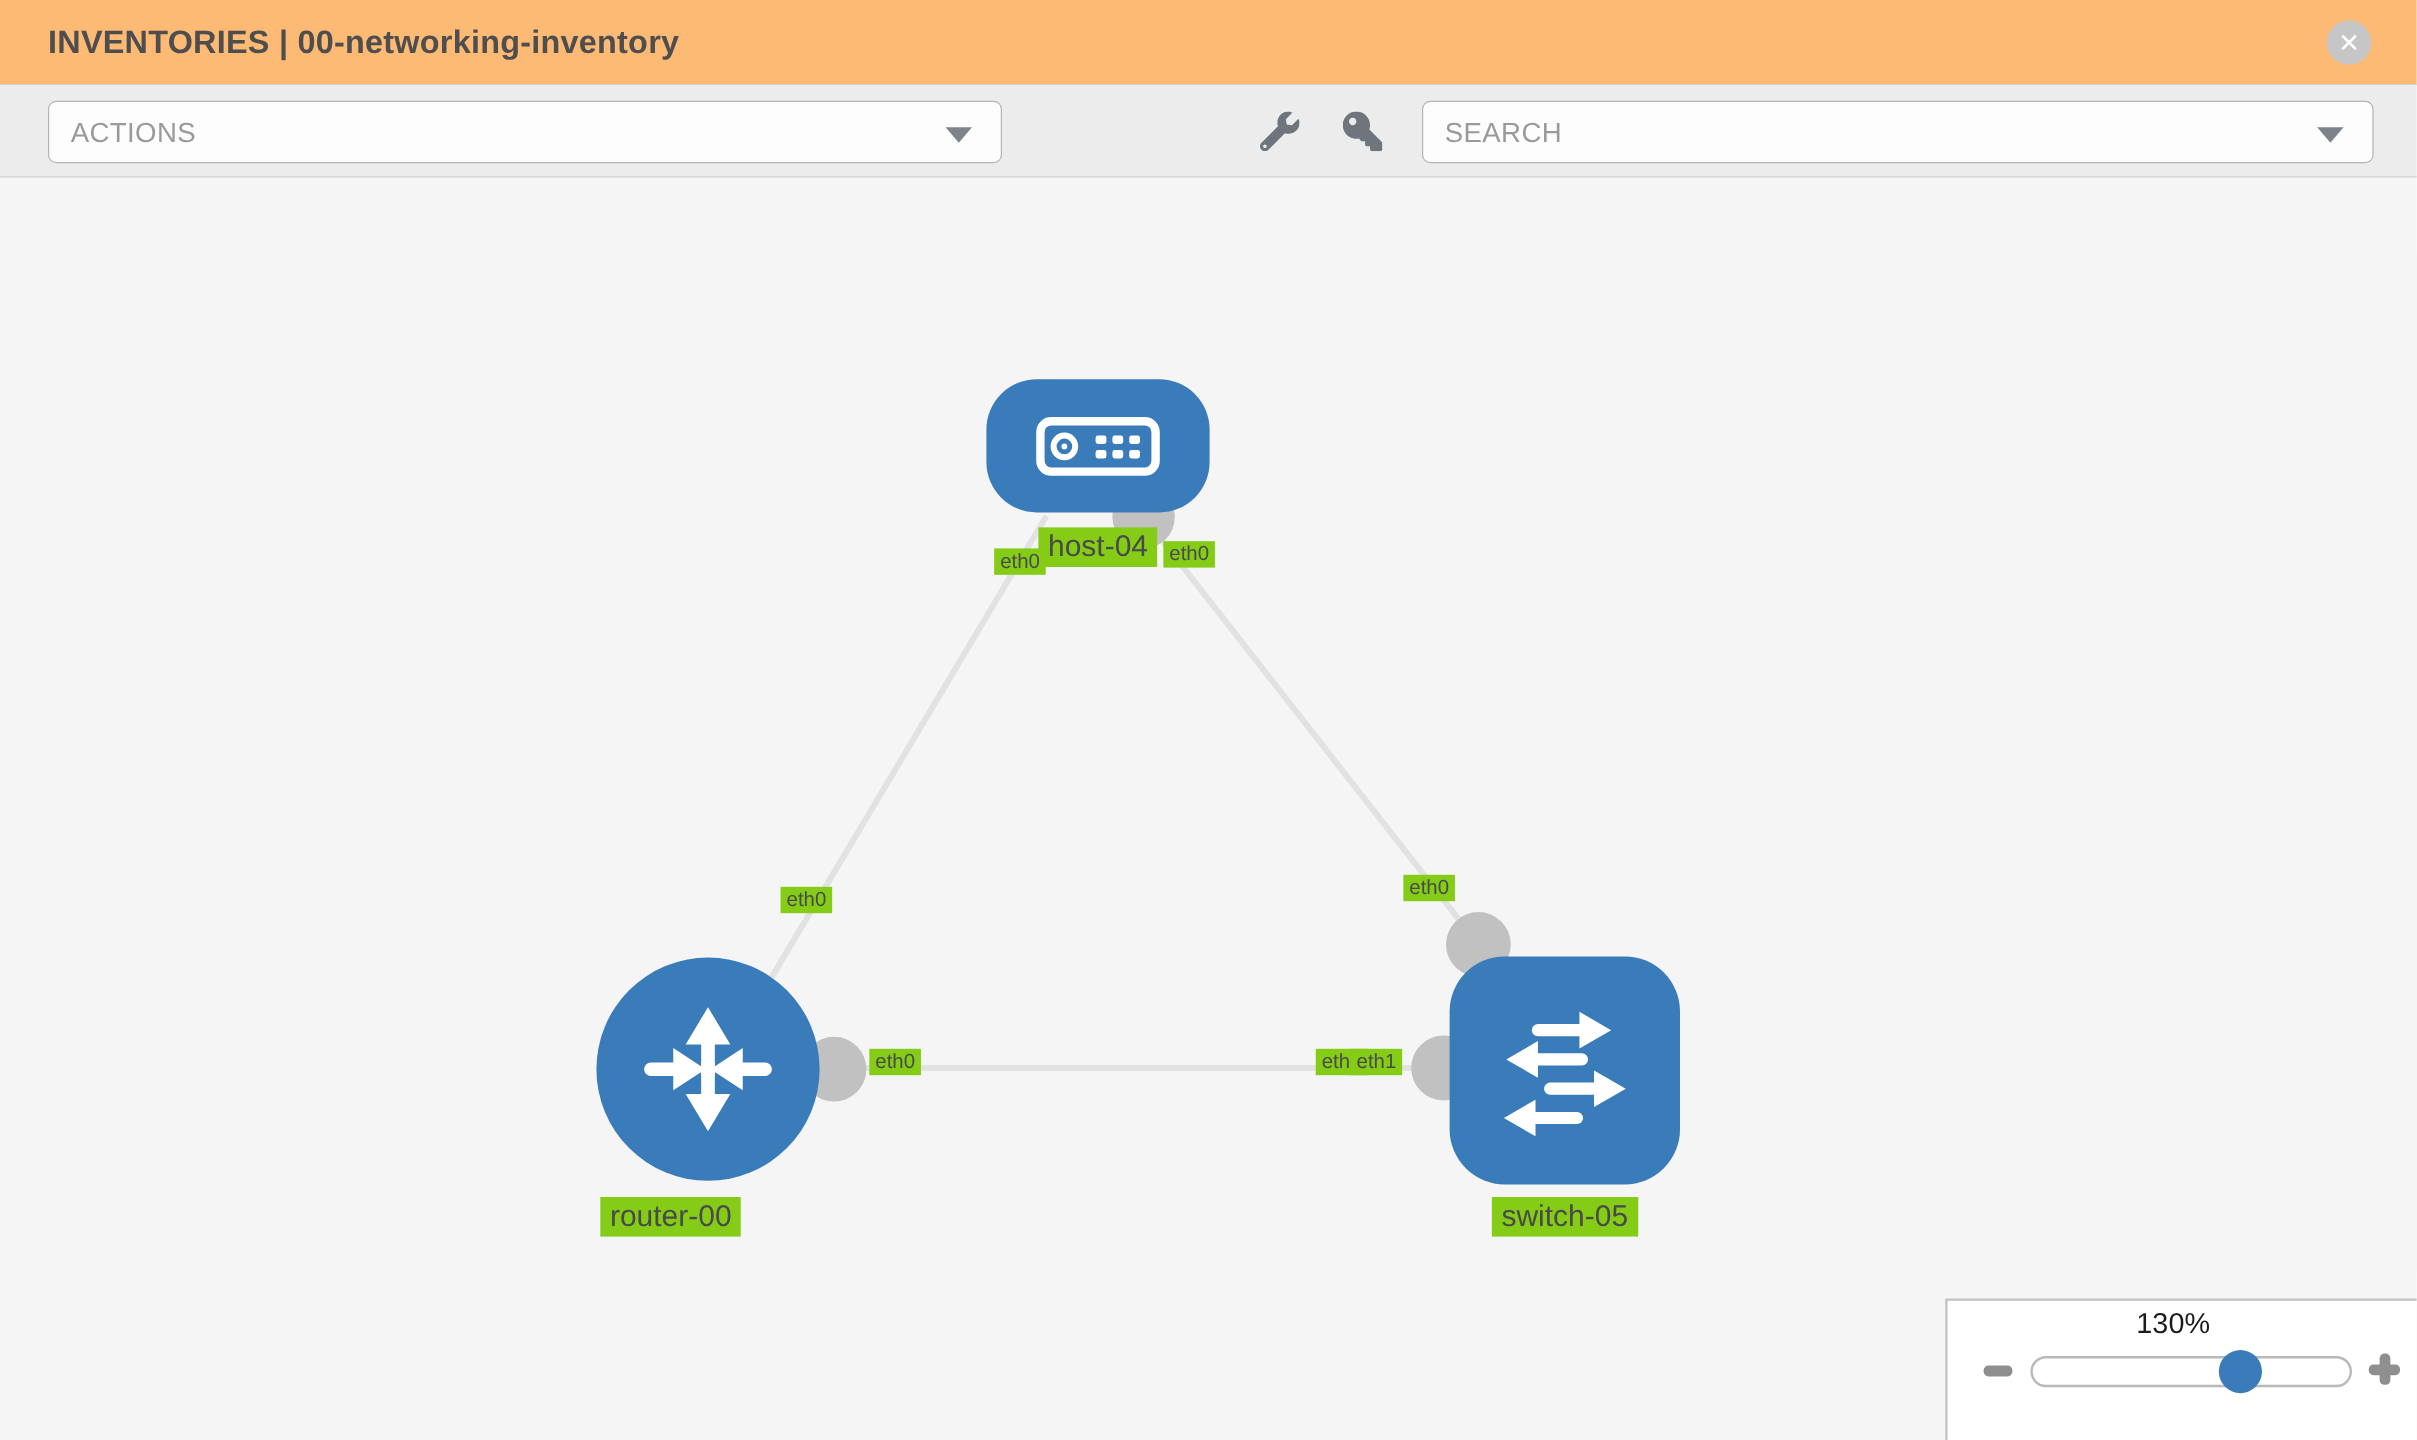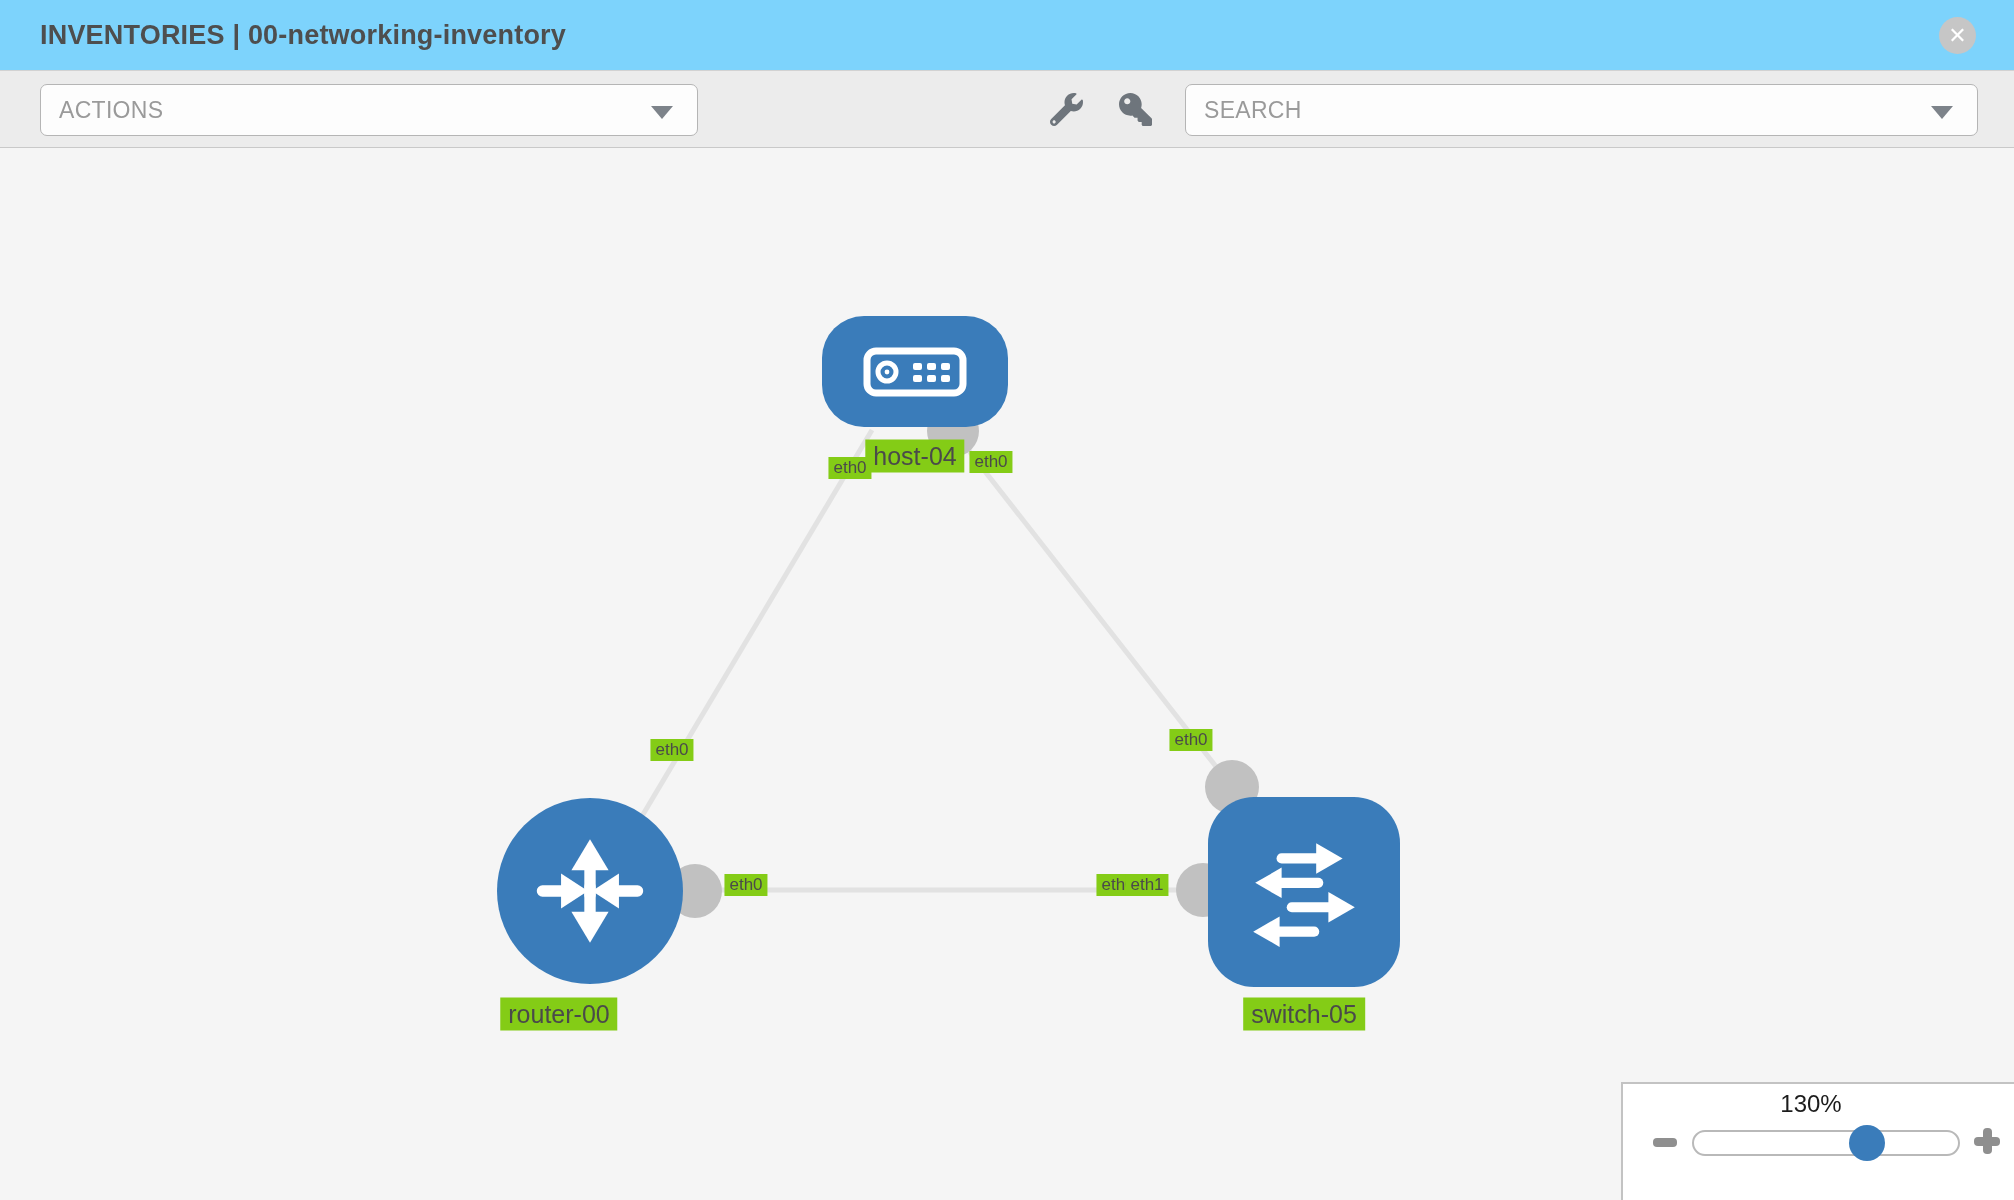--- a/index.html
+++ b/index.html
@@ -1,33 +1,33 @@
 <!DOCTYPE html>
 <html><head>
 <meta charset="utf-8">
 <style>
   * { margin:0; padding:0; box-sizing:border-box; }
   html,body { width:2014px; height:1200px; overflow:hidden; background:#fff;
               font-family:"Liberation Sans","DejaVu Sans",sans-serif; }
 
   
-  .header { position:relative; width:2014px; height:71px; background:#7dd3fc;
+  .header { position:relative; width:2014px; height:71px; background:#fdba74;
             border-bottom:1px solid #d2d2d2;padding-left:36px; }
   .header-title { position:absolute; left:40px; top:0; line-height:71px;
                   font-size:27px; font-weight:bold; color:#4e4e4e; letter-spacing:.2px; }
   .close-btn { position:absolute; right:38px; top:17px; width:37px; height:37px;
                border-radius:50%; background:#c6c6c6; color:#ffffff; text-align:center;
                line-height:37px; font-size:22px; font-weight:bold; cursor:pointer; }
 
   
   .toolbar { position:relative; width:2014px; height:77px; background:#ececec;
              border-bottom:1px solid #c9c9c9; }
   .combo { position:absolute; top:13px; height:52px; background:#fdfdfd;
            border:1px solid #b5b5b5; border-radius:7px; display:flex; align-items:center; }
-  .combo-actions { left:40px; width:658px; }
+  .combo-actions { left:40px; width:795px; }
   .combo-search  { left:1185px; width:793px; }
   .combo-label { padding-left:18px; font-size:23px; color:#9a9a9a; letter-spacing:.3px; }
   .caret { position:absolute; right:24px; top:21px; width:0; height:0;
            border-left:11px solid transparent; border-right:11px solid transparent;
            border-top:13px solid #7d838a; }
   .tool-icon { position:absolute; top:22px; width:33px; height:33px; cursor:pointer; }
   .tool-icon svg { width:100%; height:100%; fill:#6e757c; }
   .icon-wrench { left:1050px; }
   .icon-key    { left:1119px; }
 

